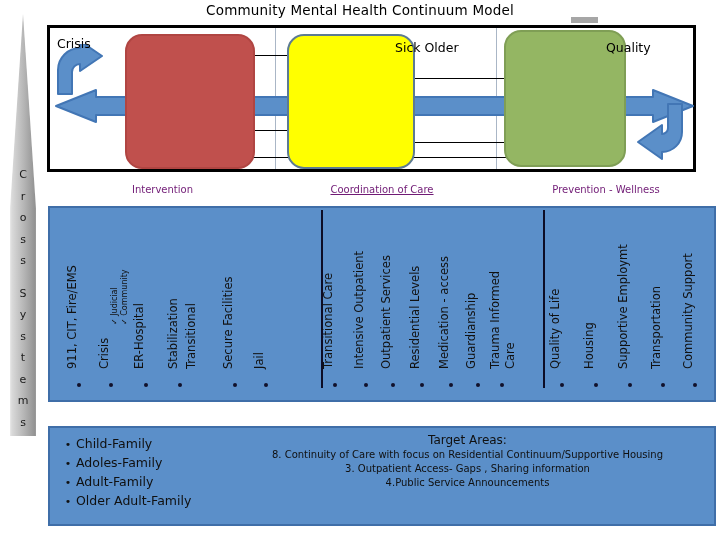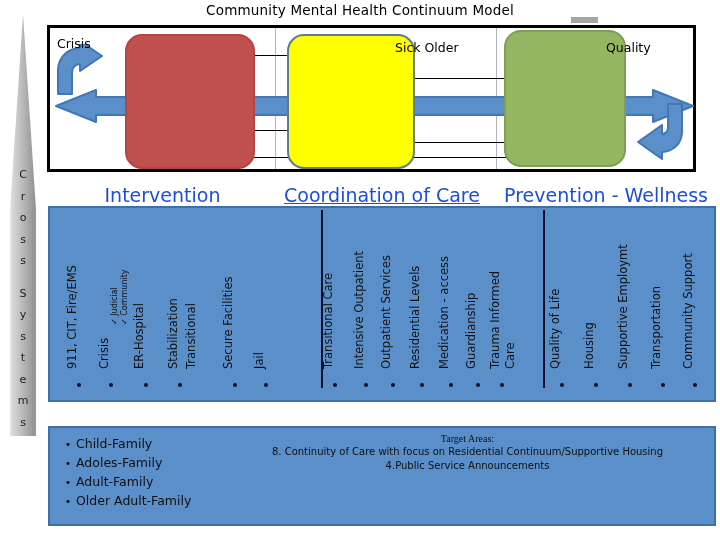--- a/index.html
+++ b/index.html
@@ -142,22 +142,22 @@
   #gray-tab {
     position: absolute;
     left: 571px; top: 17px;
     width: 27px; height: 6px;
     background: #a6a6a6;
   }
 
   
   .section-header {
     position: absolute;
-    font-size: 19px;
-    color: #1d4ed8;
+    font-size: 10px;
+    color: #701a75;
     text-align: center;
     white-space: nowrap;
   }
   #hdr-intervention { left: 55px;  top: 184px; width: 215px; }
   #hdr-coordination { left: 272px; top: 184px; width: 220px; text-decoration: underline; }
   #hdr-prevention   { left: 495px; top: 184px; width: 222px; }
 
   
   #services {
     position: absolute;
@@ -257,24 +257,23 @@
     color: #101010;
     white-space: nowrap;
   }
   #target-block {
     position: absolute;
     left: 175px; top: 5px;
     width: 485px;
     text-align: center;
   }
   #target-block .t-title {
-    font-size: 10px;
+    font-size: 12px;
     color: #101010;
     margin-bottom: 1px;
-    font-family: Liberation Serif, serif;
   }
   #target-block .t-line {
     font-size: 10px;
     color: #101010;
     line-height: 14px;
     white-space: nowrap;
   }
 </style>
 </head>
 <body>
@@ -474,15 +473,16 @@
     </div>
     <div class="pop-row">
       <span class="pop-bullet">•</span>
       <span class="pop-text">Older Adult-Family</span>
     </div>
   </div>
 
   <div id="target-block">
     <div class="t-title">Target Areas:</div>
     <div class="t-line">8. Continuity of Care with focus on Residential Continuum/Supportive Housing</div>
+    <div class="t-line">3. Outpatient Access- Gaps , Sharing information</div>
     <div class="t-line">4.Public Service Announcements</div>
   </div>
 </div>
 
 </body></html>

